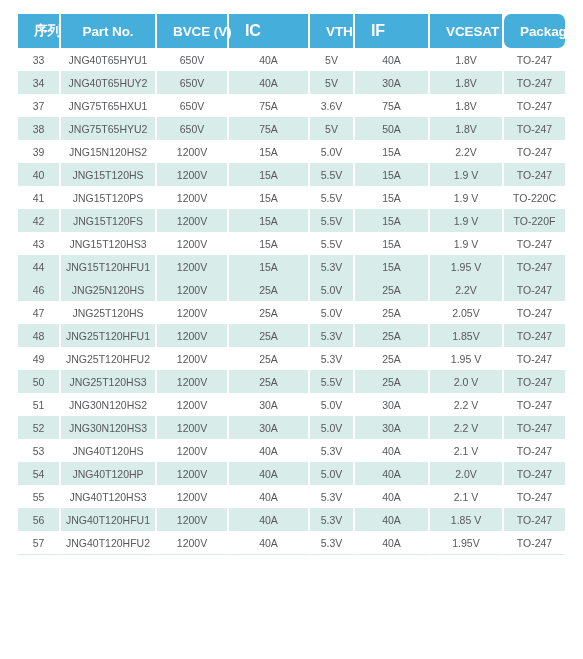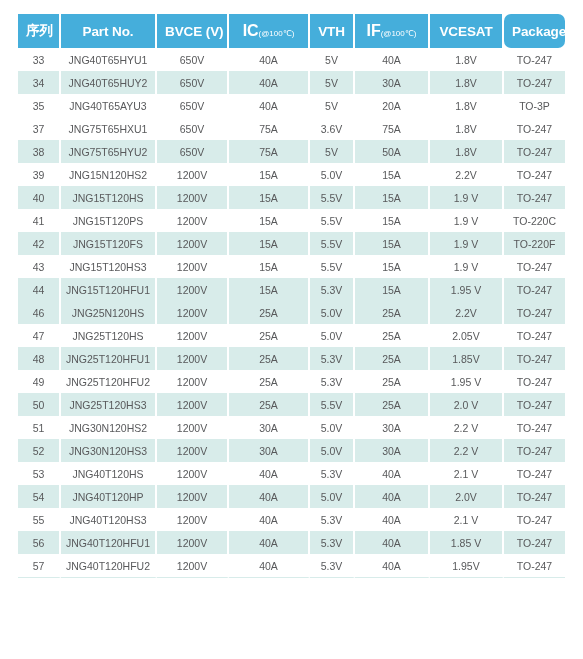--- a/index.html
+++ b/index.html
@@ -28,37 +28,37 @@
     table-layout: fixed;
   }
 
   
   thead tr.head-row th {
     background: #45aedb;
     color: #ffffff;
     font-size: 13.5px;
     font-weight: bold;
     height: 34px;
-    padding: 0 8px;
+    padding: 0 16px;
     text-align: center;
     vertical-align: middle;
     border-right: 2px solid #ffffff;
     white-space: nowrap;
     letter-spacing: -0.1px;
   }
   thead tr.head-row th:last-child {
     border-right: none;
     border-radius: 7px;
   }
   th .sub {
     font-size: 8px;
     font-weight: normal;
     vertical-align: baseline;
     position: relative;
-    top: 0;
+    top: 18px;
     letter-spacing: 0;
   }
   th .bigsym {
     font-size: 16px;
     font-weight: bold;
   }
 
   
   tbody td {
     height: 23px;
@@ -135,30 +135,20 @@
           <td>34</td>
           <td>JNG40T65HUY2</td>
           <td>650V</td>
           <td>40A</td>
           <td>5V</td>
           <td>30A</td>
           <td>1.8V</td>
           <td>TO-247</td>
         </tr>
         <tr class="odd-row">
-          <td>35</td>
-          <td>JNG40T65AYU3</td>
-          <td>650V</td>
-          <td>40A</td>
-          <td>5V</td>
-          <td>20A</td>
-          <td>1.8V</td>
-          <td>TO-3P</td>
-        </tr>
-        <tr class="odd-row">
           <td>37</td>
           <td>JNG75T65HXU1</td>
           <td>650V</td>
           <td>75A</td>
           <td>3.6V</td>
           <td>75A</td>
           <td>1.8V</td>
           <td>TO-247</td>
         </tr>
         <tr class="even-row">

